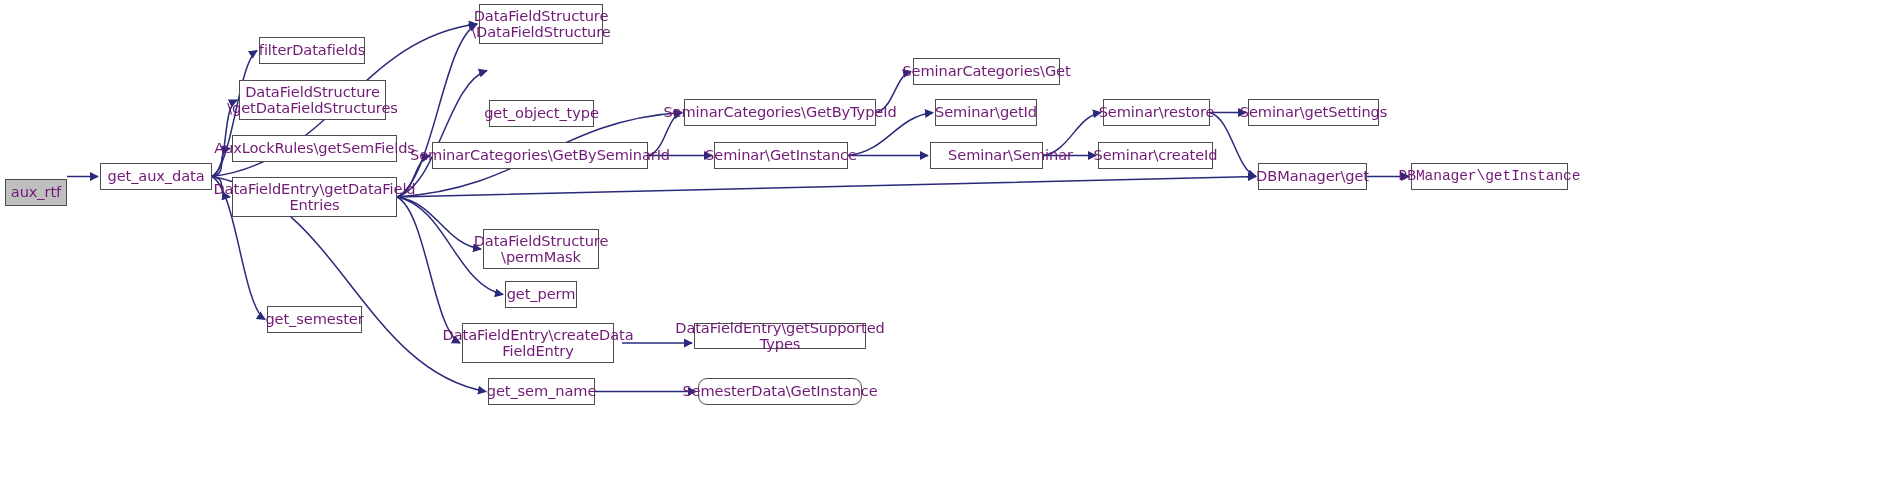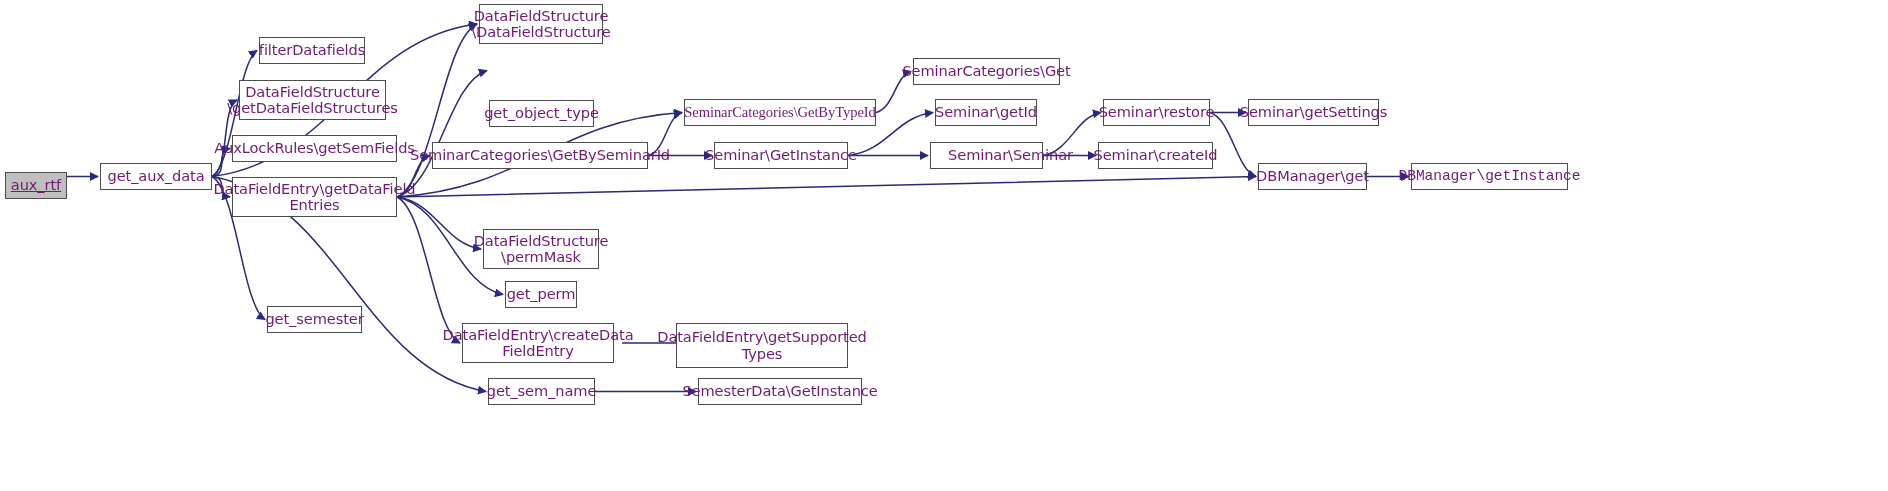--- a/index.html
+++ b/index.html
@@ -79,44 +79,44 @@
         <path d="M 1043 155.5 C 1070 151.2, 1076 116.8, 1101 112.5"></path>
         <path d="M 1043 155.5 L 1096 155.5"></path>
         <path d="M 1210 112.5 L 1246 112.5"></path>
         <path d="M 1210 112.5 C 1231.6 118.9, 1236.4 170.1, 1256 176.5"></path>
         <path d="M 1367 176.5 L 1409 176.5"></path>
         <path d="M 622 343 L 692 343"></path>
         <path d="M 595 391.5 L 696 391.5"></path>
       </g>
   </svg>
   <div id="node-layer">
-      <div class="node highlight" style="left: 5px; top: 172px; width: 62px; height: 27px; text-decoration: underline;">aux_rtf</div>
+      <div class="node highlight" style="left: 5px; top: 179px; width: 62px; height: 27px;">aux_rtf</div>
       <div class="node" style="left: 100px; top: 163px; width: 112px; height: 27px;">get_aux_data</div>
       <div class="node" style="left: 259px; top: 37px; width: 106px; height: 27px;">filterDatafields</div>
       <div class="node" style="left: 239px; top: 80px; width: 147px; height: 40px;">DataFieldStructure
 \getDataFieldStructures</div>
       <div class="node" style="left: 232px; top: 135px; width: 165px; height: 27px;">AuxLockRules\getSemFields</div>
       <div class="node" style="left: 232px; top: 177px; width: 165px; height: 40px;">DataFieldEntry\getDataField
 Entries</div>
       <div class="node" style="left: 267px; top: 306px; width: 95px; height: 27px;">get_semester</div>
       <div class="node" style="left: 479px; top: 4px; width: 124px; height: 40px;">DataFieldStructure
 \DataFieldStructure</div>
       <div class="node" style="left: 489px; top: 57px; width: 105px; height: 27px; margin-top: 43px;">get_object_type</div>
       <div class="node" style="left: 432px; top: 142px; width: 216px; height: 27px;">SeminarCategories\GetBySeminarId</div>
       <div class="node" style="left: 483px; top: 229px; width: 116px; height: 40px;">DataFieldStructure
 \permMask</div>
       <div class="node" style="left: 505px; top: 281px; width: 72px; height: 27px;">get_perm</div>
       <div class="node" style="left: 462px; top: 323px; width: 152px; height: 40px;">DataFieldEntry\createData
 FieldEntry</div>
       <div class="node" style="left: 488px; top: 378px; width: 107px; height: 27px;">get_sem_name</div>
-      <div class="node" style="left: 684px; top: 99px; width: 192px; height: 27px; font-family: Liberation Serif, serif;">SeminarCategories\GetByTypeId</div>
+      <div class="node" style="left: 684px; top: 99px; width: 192px; height: 27px;">SeminarCategories\GetByTypeId</div>
       <div class="node" style="left: 714px; top: 142px; width: 134px; height: 27px;">Seminar\GetInstance</div>
-      <div class="node" style="left: 676px; top: 323px; width: 172px; height: 45px;">DataFieldEntry\getSupported
+      <div class="node" style="left: 694px; top: 323px; width: 172px; height: 26px;">DataFieldEntry\getSupported
 Types</div>
-      <div class="node" style="left: 698px; top: 378px; width: 164px; height: 27px;">SemesterData\GetInstance</div>
+      <div class="node" style="left: 698px; top: 378px; width: 164px; height: 27px; border-radius: 9px;">SemesterData\GetInstance</div>
       <div class="node" style="left: 913px; top: 58px; width: 147px; height: 27px;">SeminarCategories\Get</div>
       <div class="node" style="left: 935px; top: 99px; width: 102px; height: 27px;">Seminar\getId</div>
       <div class="node" style="left: 930px; top: 142px; width: 113px; height: 27px; padding-left: 48px;">Seminar\Seminar</div>
       <div class="node" style="left: 1103px; top: 99px; width: 107px; height: 27px;">Seminar\restore</div>
       <div class="node" style="left: 1098px; top: 142px; width: 115px; height: 27px;">Seminar\createId</div>
       <div class="node" style="left: 1248px; top: 99px; width: 131px; height: 27px;">Seminar\getSettings</div>
       <div class="node" style="left: 1258px; top: 163px; width: 109px; height: 27px;">DBManager\get</div>
       <div class="node" style="left: 1411px; top: 163px; width: 157px; height: 27px; font-family: Liberation Mono, monospace;">DBManager\getInstance</div>
     </div>
 </div>

